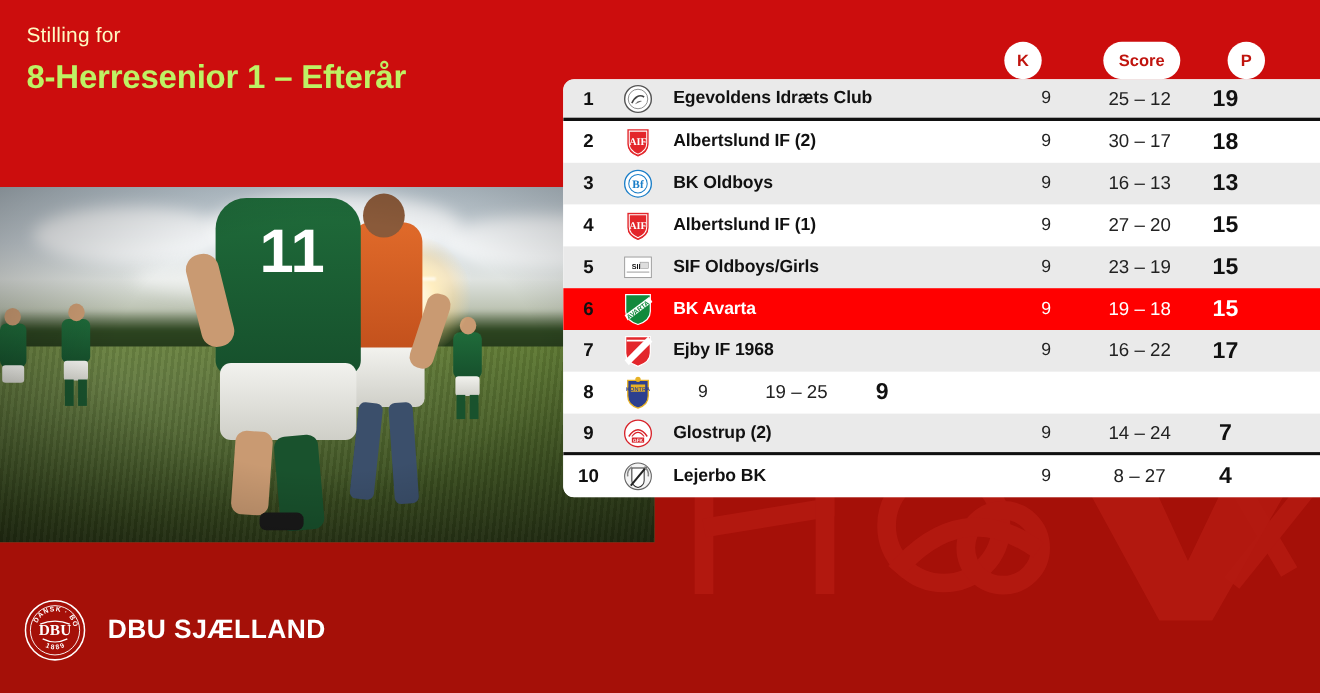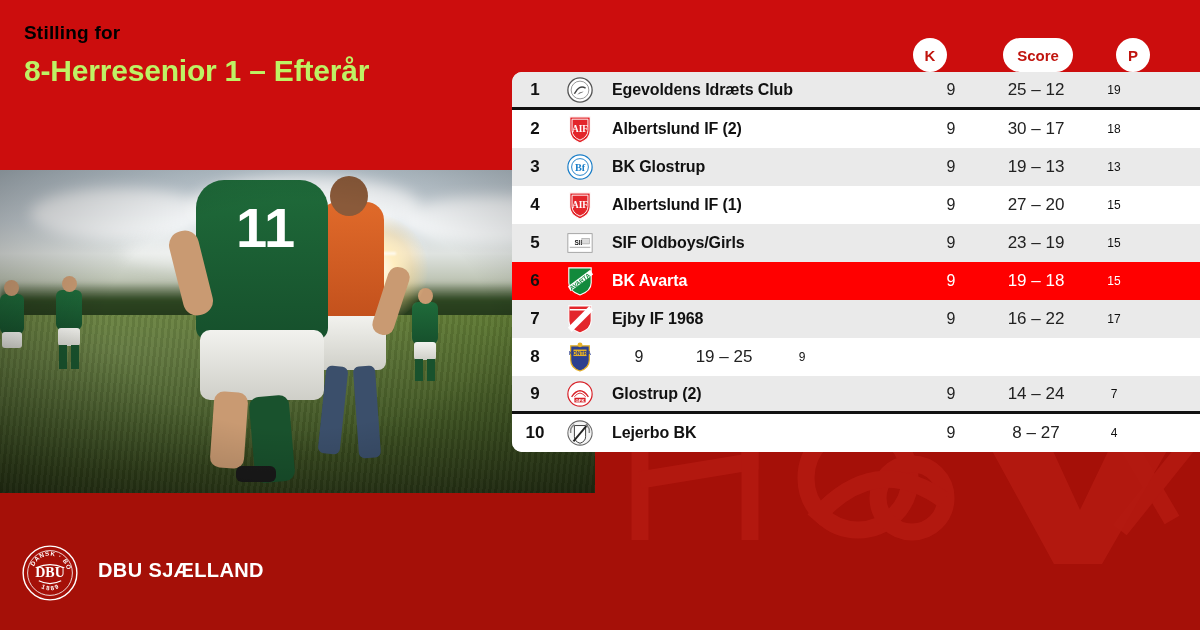--- a/index.html
+++ b/index.html
@@ -18,21 +18,21 @@
   .bg-watermark svg{position:absolute;left:600px;top:400px;opacity:.5;}
 
   
   .header-band{
     position:absolute;left:0;top:0;width:500px;height:170px;
     background:#C8102E;background:#CC0D0D;
     z-index:3;
   }
   .header-band .kicker{
     position:absolute;left:24px;top:22px;
-    color:#000000;font-size:19px;font-weight:bold;letter-spacing:.2px;
+    color:#fef9c3;font-size:19px;font-weight:normal;letter-spacing:.2px;
   }
   .header-band .title{
     position:absolute;left:24px;top:50px;width:460px;
     color:#bef264;font-size:30px;font-weight:bold;line-height:41px;
     letter-spacing:-.2px;
   }
   
   .header-strip{
     position:absolute;left:0;top:0;width:1200px;height:170px;
     background:#CC0D0D;z-index:1;
@@ -103,33 +103,33 @@
   .row.alt{background:#EAEAEA;}
   .row.white{background:#FFFFFF;}
   .row.hl{background:#FF0000;}
   .row.sep{border-bottom:3px solid #111;}
 
   .c-rank{width:46px;text-align:center;font-size:17px;font-weight:bold;color:#111;}
   .c-logo{width:44px;display:flex;justify-content:center;}
   .c-team{flex:1;font-size:16px;font-weight:bold;color:#111;padding-left:10px;letter-spacing:-.1px;}
   .c-k{width:74px;text-align:center;font-size:16px;color:#222;}
   .c-score{width:96px;text-align:center;font-size:17px;color:#222;}
-  .c-p{width:60px;text-align:center;font-size:12px;font-weight:normal;color:#111;}
+  .c-p{width:60px;text-align:center;font-size:21px;font-weight:bold;color:#111;}
   .c-pad{width:56px;}
   .row.hl .c-team,.row.hl .c-k,.row.hl .c-score,.row.hl .c-p{color:#fff;}
   .row.hl .c-rank{color:#111;}
 
   .crest{width:28px;height:30px;display:block;}
 
   
   .footer{position:absolute;left:0;top:493px;width:1200px;height:137px;z-index:4;}
   .footer-logo{position:absolute;left:22px;top:52px;}
   .footer-text{
     position:absolute;left:98px;top:66px;color:#fff;
-    font-size:20px;font-weight:bold;letter-spacing:.4px;
+    font-size:24px;font-weight:bold;letter-spacing:.4px;
   }
 </style>
 </head>
 <body>
 
 <div class="bg-watermark">
   <svg width="620" height="230" viewBox="0 0 620 230" aria-hidden="true">
     <g fill="none" stroke="#C2231A" stroke-width="17" opacity=".9">
       <path d="M40 10 L40 140"></path>
       <path d="M40 38 L150 20 L150 62 L40 80"></path>
@@ -241,23 +241,23 @@
     </div>
     <div class="row alt">
       <div class="c-rank">3</div>
       <div class="c-logo">
         <svg class="crest" viewBox="0 0 30 32">
           <circle cx="15" cy="16" r="13" fill="#fff" stroke="#1a7ec8" stroke-width="1.3"></circle>
           <circle cx="15" cy="16" r="9" fill="none" stroke="#1a7ec8" stroke-width="1"></circle>
           <text x="15" y="20" text-anchor="middle" font-size="11" font-weight="bold" fill="#1a7ec8" font-family="'Liberation Serif',serif">Bf</text>
         </svg>
       </div>
-      <div class="c-team">BK Glostrup</div>
-      <div class="c-k">9</div>
-      <div class="c-score">19 – 13</div>
+      <div class="c-team">BK Oldboys</div>
+      <div class="c-k">9</div>
+      <div class="c-score">16 – 13</div>
       <div class="c-p">13</div>
       <div class="c-pad"></div>
     </div>
     <div class="row white">
       <div class="c-rank">4</div>
       <div class="c-logo">
         <svg class="crest" viewBox="0 0 30 32">
           <path d="M4 3 h22 v15 q0 9 -11 13 Q4 27 4 18 z" fill="#E3262B" stroke="#fff" stroke-width="1.3"></path>
           <path d="M6.5 5.5 h17 v12 q0 7 -8.5 10.4 Q6.5 24.5 6.5 17.5 z" fill="none" stroke="#fff" stroke-width="1"></path>
           <text x="15" y="19" text-anchor="middle" font-size="10" font-weight="bold" fill="#fff" font-family="'Liberation Serif',serif">AIF</text>

